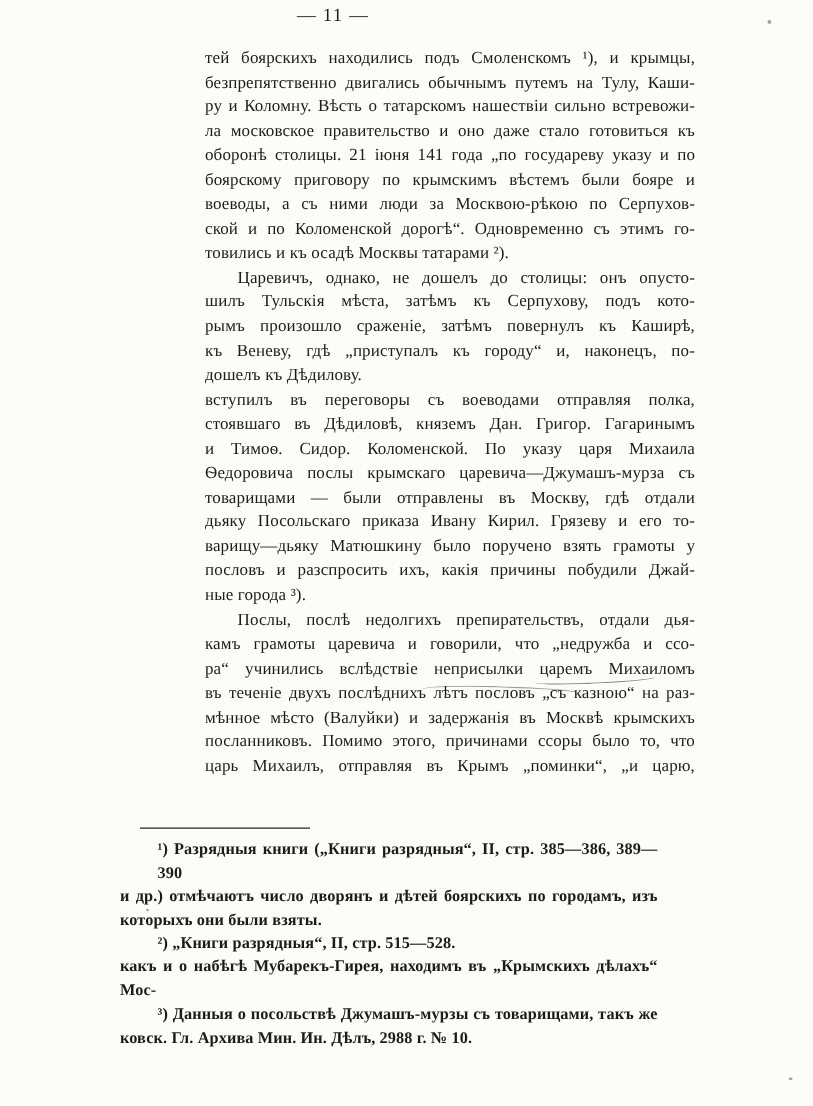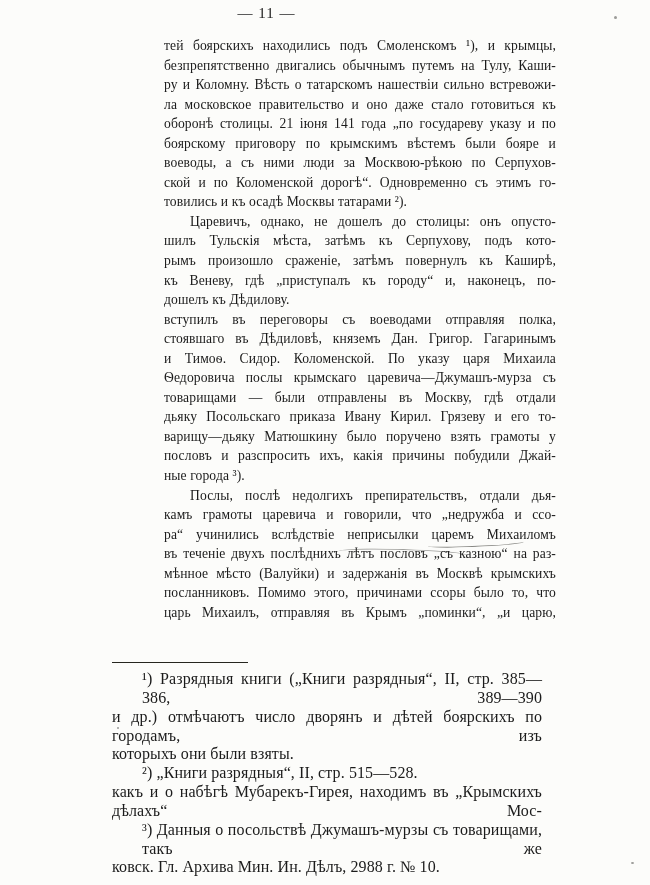--- a/index.html
+++ b/index.html
@@ -27,24 +27,25 @@
     margin-left: 32px;
   }
   .footnote-sep {
     position: absolute;
     left: 112px; top: 662px;
     width: 136px; height: 0;
     border-top: 1.6px solid #26261f;
   }
   .footnotes {
     position: absolute;
-    left: 112px; top: 670px; width: 430px;
-    font-size: 16px;
+    left: 96px; top: 670px; width: 430px;
+    font-size: 13px;
     line-height: 18.85px;
     letter-spacing: 0.1px;
+    font-weight: bold;
   }
   .para { margin: 0; }
   .line {
     text-align: justify;
     text-align-last: justify;
     text-justify: inter-word;
   }
   .line.first { padding-left: 26px; }
   .line.last { text-align-last: left; }
   .footnotes .line.first { padding-left: 30px; }

